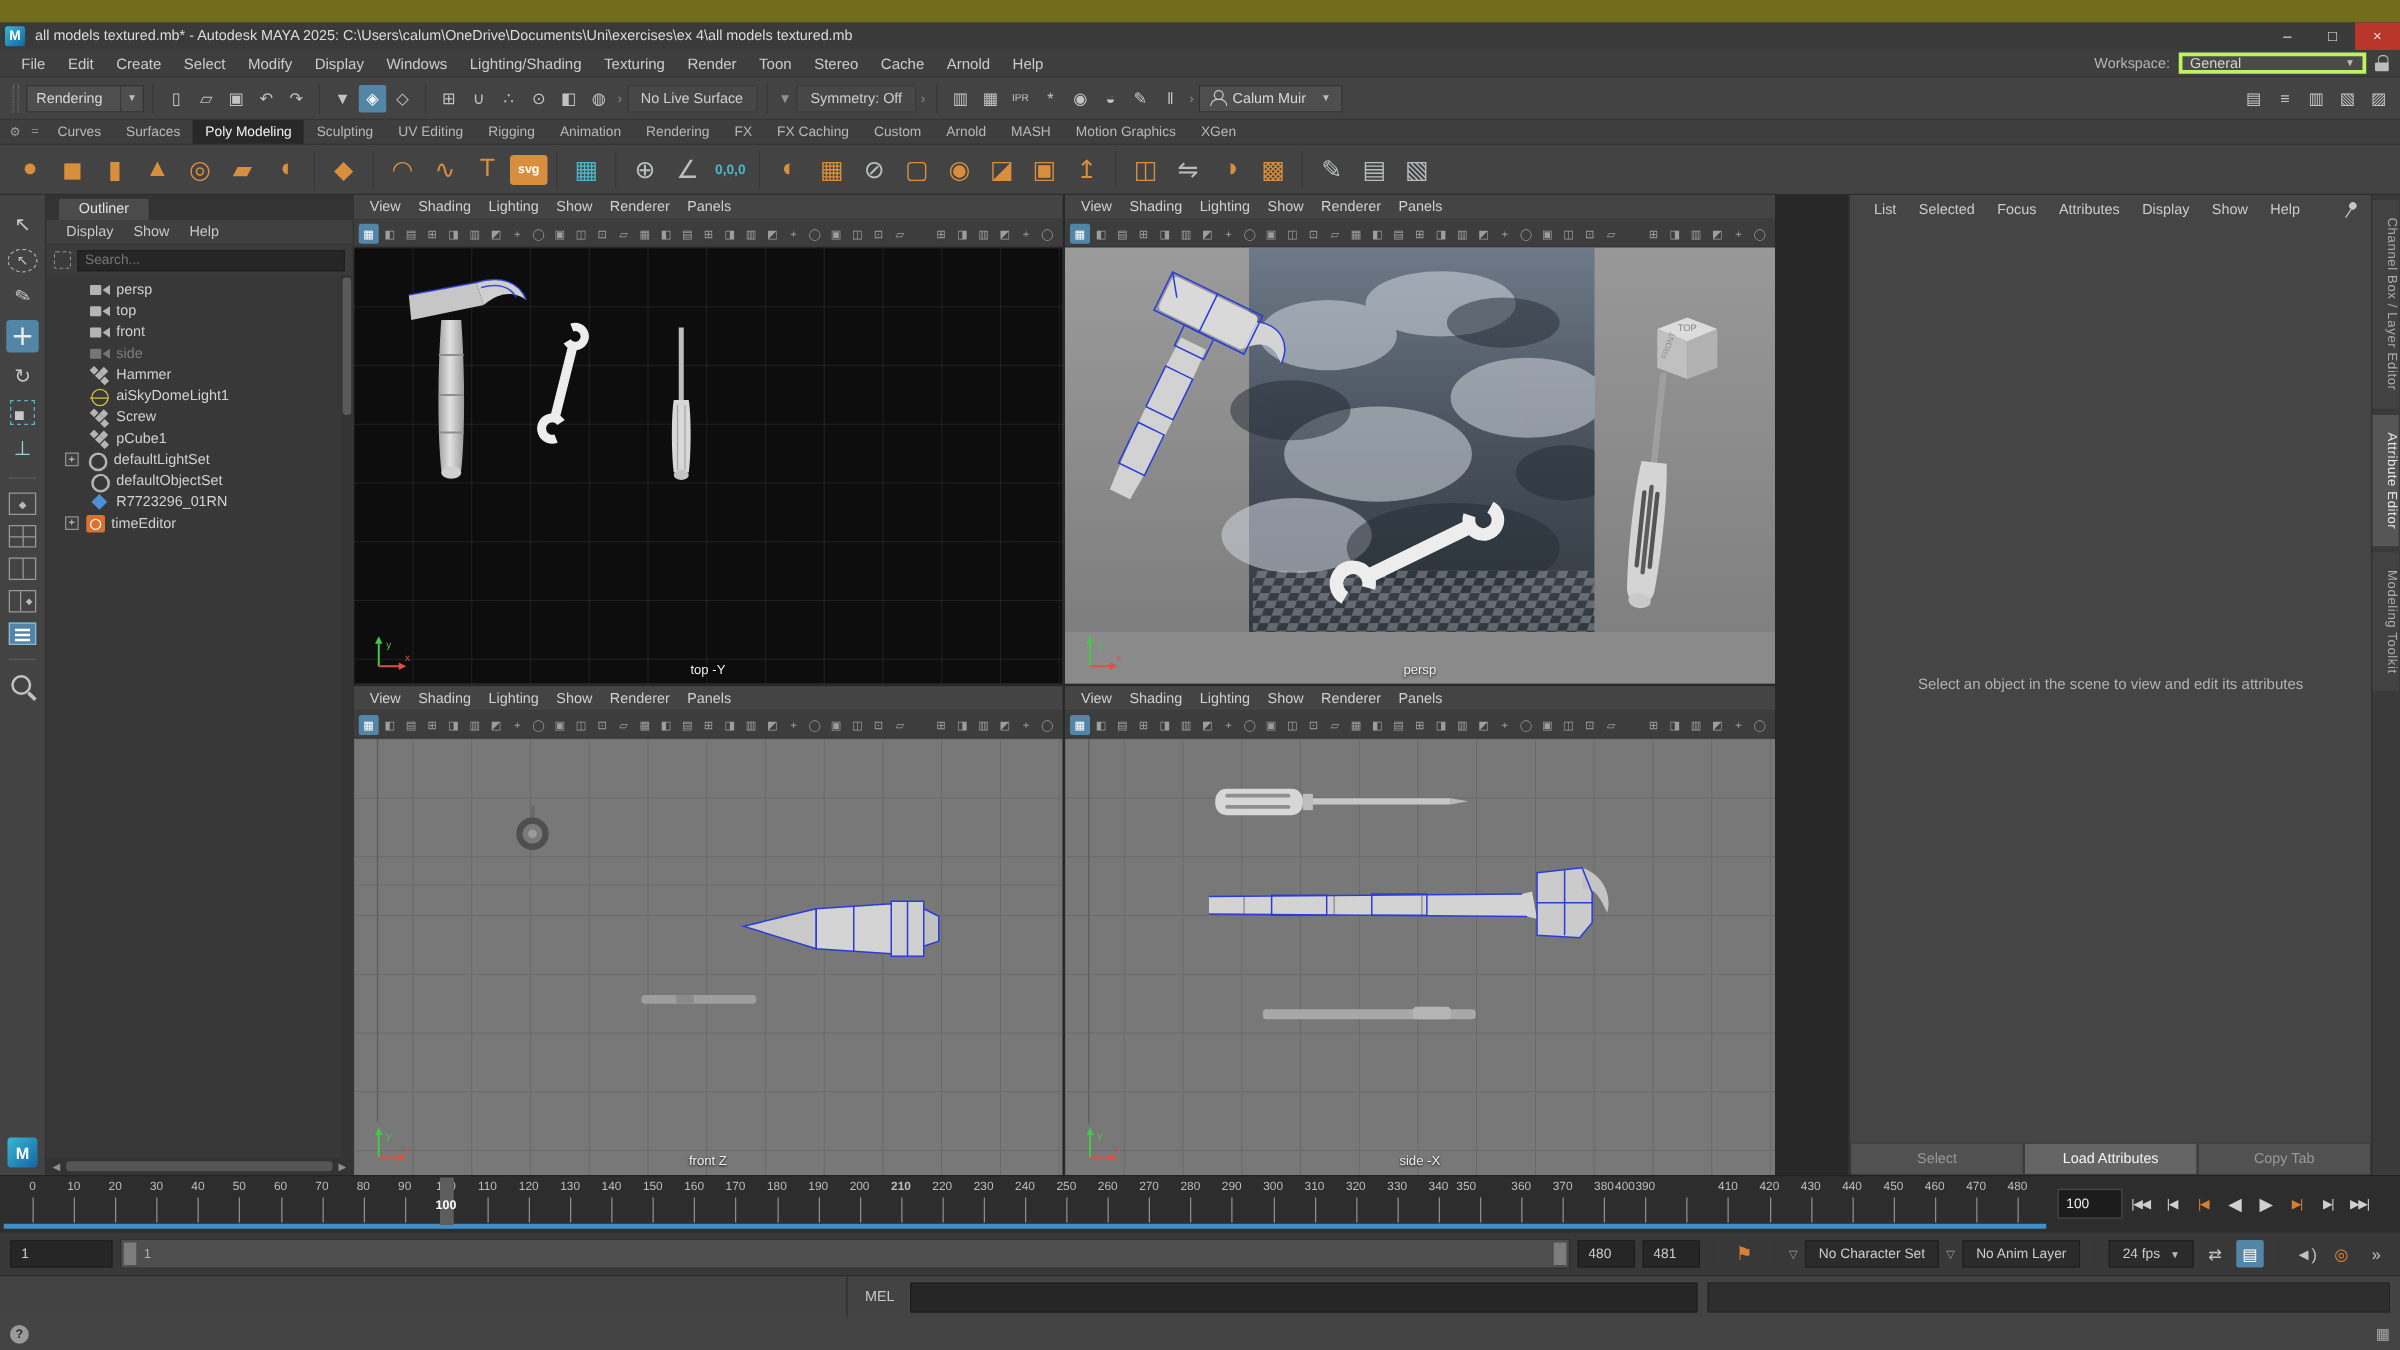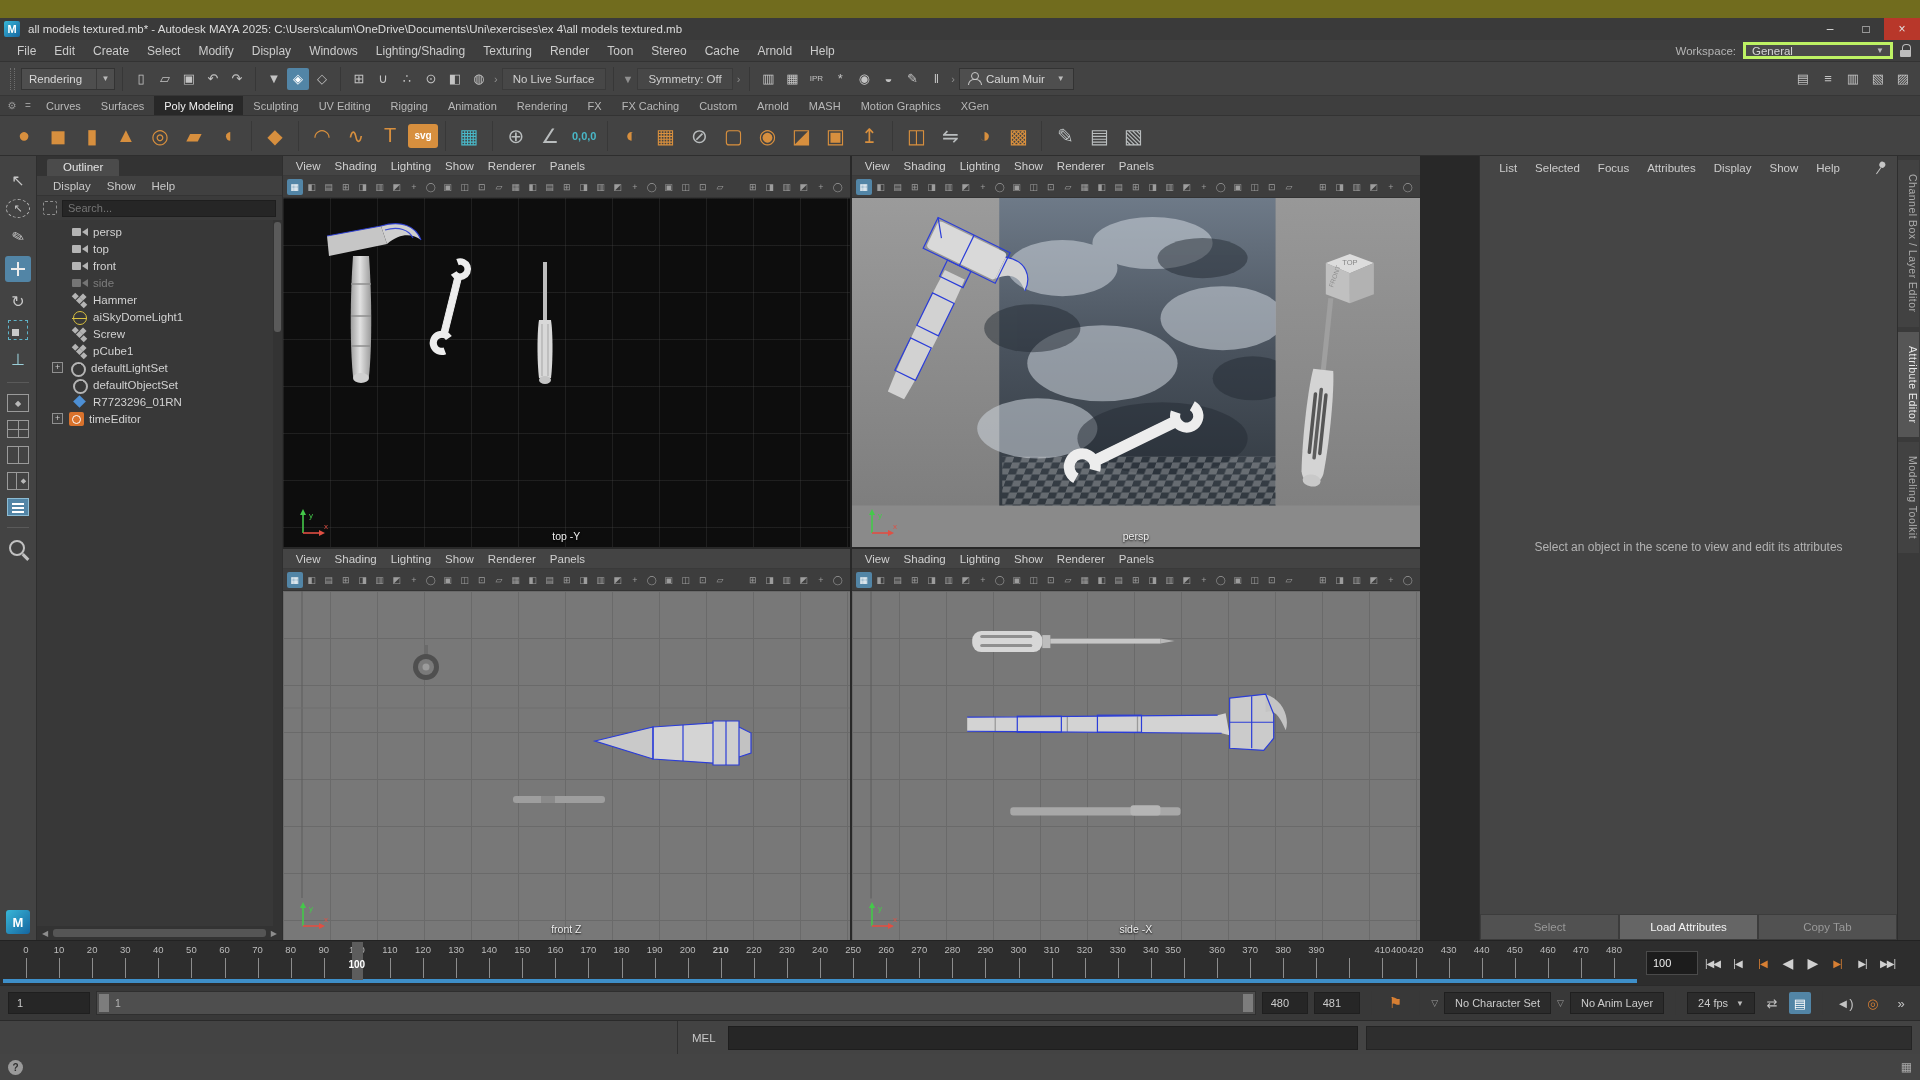--- a/index.html
+++ b/index.html
@@ -977,21 +977,21 @@
       <span class="tl-num" style="left: 1173px;">350</span>
       <span class="tl-tick" style="left: 1183.92px;"></span>
       <span class="tl-num" style="left: 1217px;">360</span>
       <span class="tl-tick" style="left: 1217px;"></span>
       <span class="tl-num" style="left: 1250.08px;">370</span>
       <span class="tl-tick" style="left: 1250.08px;"></span>
       <span class="tl-num" style="left: 1283.17px;">380</span>
       <span class="tl-tick" style="left: 1283.17px;"></span>
       <span class="tl-num" style="left: 1316.25px;">390</span>
       <span class="tl-tick" style="left: 1316.25px;"></span>
-      <span class="tl-num" style="left: 1399px;">400</span>
+      <span class="tl-num" style="left: 1300px;">400</span>
       <span class="tl-tick" style="left: 1349.33px;"></span>
       <span class="tl-num" style="left: 1382.42px;">410</span>
       <span class="tl-tick" style="left: 1382.42px;"></span>
       <span class="tl-num" style="left: 1415.5px;">420</span>
       <span class="tl-tick" style="left: 1415.5px;"></span>
       <span class="tl-num" style="left: 1448.58px;">430</span>
       <span class="tl-tick" style="left: 1448.58px;"></span>
       <span class="tl-num" style="left: 1481.67px;">440</span>
       <span class="tl-tick" style="left: 1481.67px;"></span>
       <span class="tl-num" style="left: 1514.75px;">450</span>

